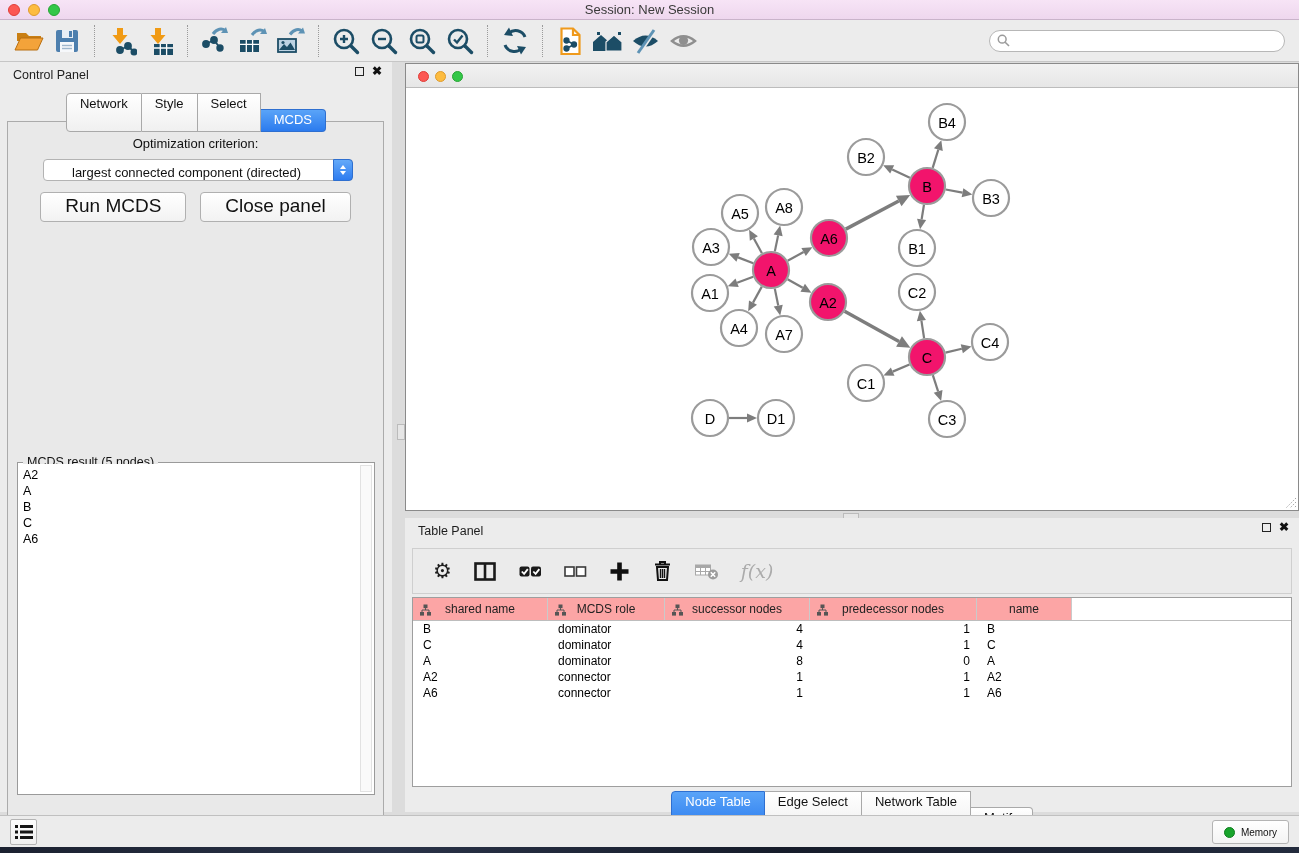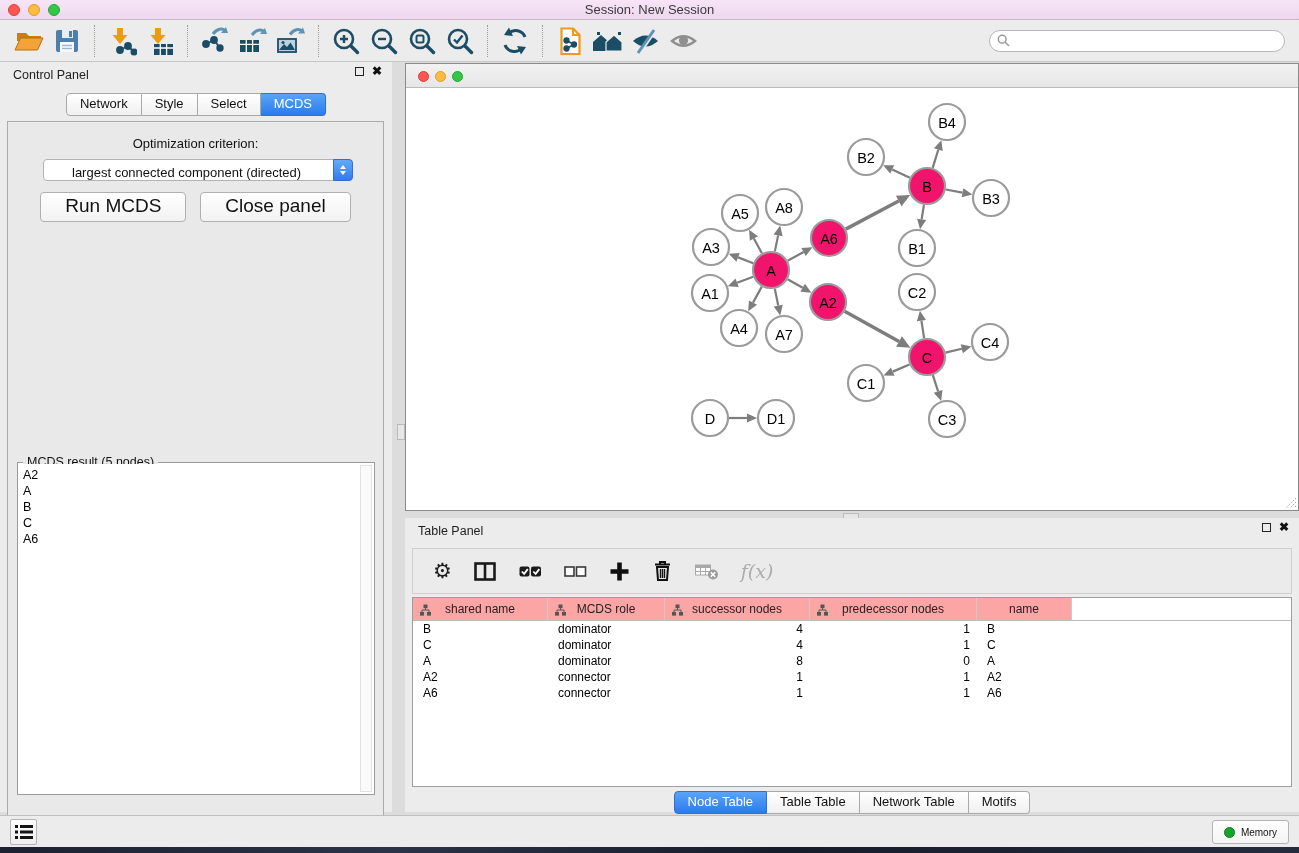--- a/index.html
+++ b/index.html
@@ -36,21 +36,21 @@
   .cpanel{position:absolute;left:0;top:0;width:392px;height:750px;background:#ececec;}
   .panel-head{position:relative;height:26px;}
   .panel-head .ptitle{position:absolute;left:13px;top:6px;font-size:12.5px;color:#1d1d1d;}
   .panel-icons{position:absolute;right:10px;top:5px;display:flex;gap:8px;align-items:center;}
   .float-ico{width:9px;height:9px;border:1.6px solid #222;display:inline-block;}
   .close-ico{font-size:12px;color:#111;font-weight:bold;line-height:9px;}
   .seg{display:flex;}
   .seg .tab{background:linear-gradient(#ffffff,#f0f0f0);border:1px solid #a9a9a9;border-left:none;
     padding:2px 13px 4px;font-size:13px;color:#111;position:relative;}
   .seg .tab:first-child{border-left:1px solid #a9a9a9;border-radius:4px 0 0 4px;}
-  .seg .tab:last-child{border-radius:0 4px 4px 0;}
+  .seg .tab:last-child{border-radius:0 4px 4px 0;margin-top:16px;}
   .seg .tab.active{background:linear-gradient(#5aa4f8,#2b7bee);color:#fff;border-color:#2e6fd0;}
   .cp-tabs{position:absolute;left:0;right:0;top:31px;display:flex;justify-content:center;z-index:3;}
   .cp-body{position:absolute;left:7px;top:59px;width:377px;height:796px;
     background:#e9e9e9;border:1px solid #ababab;}
   .opt-label{position:absolute;left:0;right:0;top:14px;text-align:center;font-size:13px;color:#111;}
   .combo{position:absolute;left:35px;right:30px;top:37px;height:22px;display:flex;align-items:flex-end;
     background:#fff;border:1px solid #b3b3b3;border-radius:4px;padding-left:20px;}
   .combo .val{flex:1;font-size:13px;color:#111;padding:0 8px;white-space:nowrap;overflow:hidden;}
   .combo .stepper{width:20px;height:22px;margin:-1px -1px -1px 0;border-radius:0 4px 4px 0;
     background:linear-gradient(#64aaf9,#2e7cf0);display:flex;flex-direction:column;
@@ -603,21 +603,21 @@
               <div class="td left" style="width: 135px;">A6</div>
               <div class="td left" style="width: 117px;">connector</div>
               <div class="td right" style="width: 145px;">1</div>
               <div class="td right" style="width: 167px;">1</div>
               <div class="td left" style="width: 95px;">A6</div>
             </div>
           </div>
       </div>
       <div class="seg tp-tabs">
           <div class="tab active">Node Table</div>
-          <div class="tab">Table Table</div>
+          <div class="tab">Edge Select</div>
           <div class="tab">Network Table</div>
           <div class="tab">Motifs</div>
         </div>
     </div>
   </div>
 
   <div class="statusbar">
     <button class="statusbtn">
       <svg width="20" height="18" viewBox="0 0 20 18">
         <g fill="#141414">

